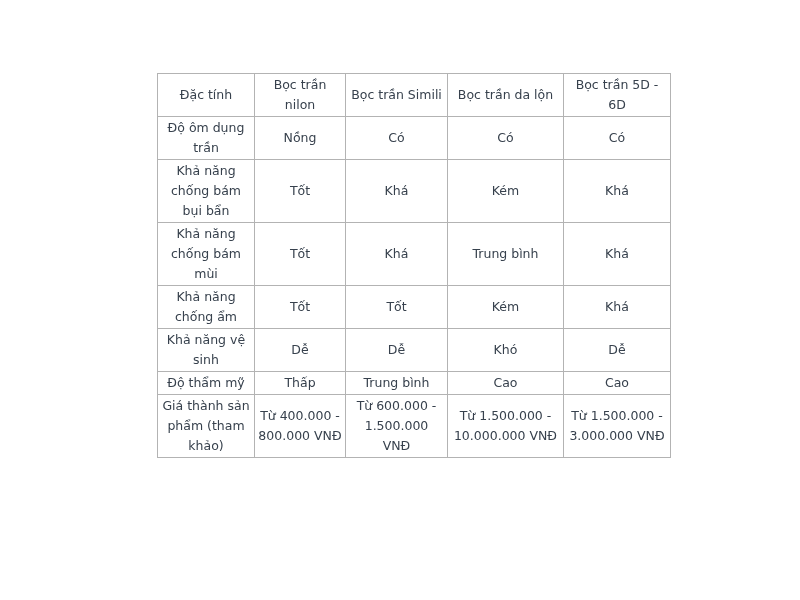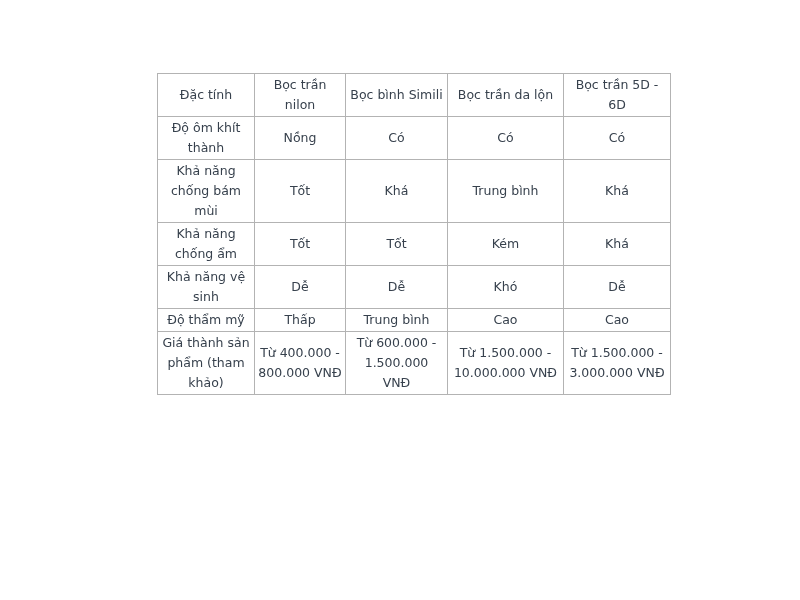--- a/index.html
+++ b/index.html
@@ -63,32 +63,39 @@
       <col class="c0">
         <col class="c1">
         <col class="c2">
         <col class="c3">
         <col class="c4">
     </colgroup>
     <thead>
       <tr class="r0">
         <th>Đặc tính</th>
         <th>Bọc trần nilon</th>
-        <th>Bọc bình Simili</th>
+        <th>Bọc trần Simili</th>
         <th>Bọc trần da lộn</th>
         <th>Bọc trần 5D - 6D</th>
       </tr>
     </thead>
     <tbody>
       <tr class="r1">
-        <th>Độ ôm khít thành</th>
+        <th>Độ ôm dụng trần</th>
         <td>Nồng</td>
         <td>Có</td>
         <td>Có</td>
         <td>Có</td>
+      </tr>
+      <tr class="r2">
+        <th>Khả năng chống bám bụi bẩn</th>
+        <td>Tốt</td>
+        <td>Khá</td>
+        <td>Kém</td>
+        <td>Khá</td>
       </tr>
       <tr class="r3">
         <th>Khả năng chống bám mùi</th>
         <td>Tốt</td>
         <td>Khá</td>
         <td>Trung bình</td>
         <td>Khá</td>
       </tr>
       <tr class="r4">
         <th>Khả năng chống ẩm</th>

